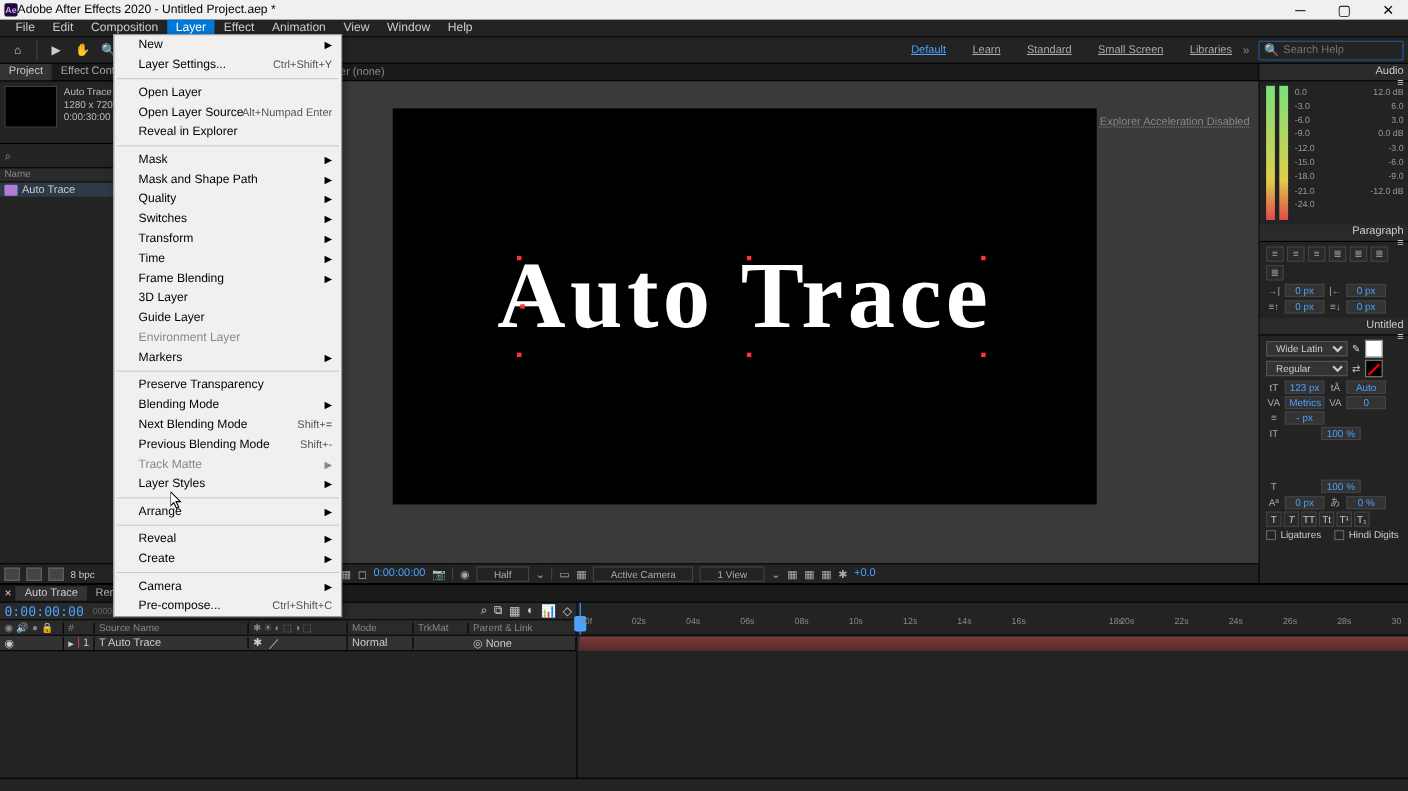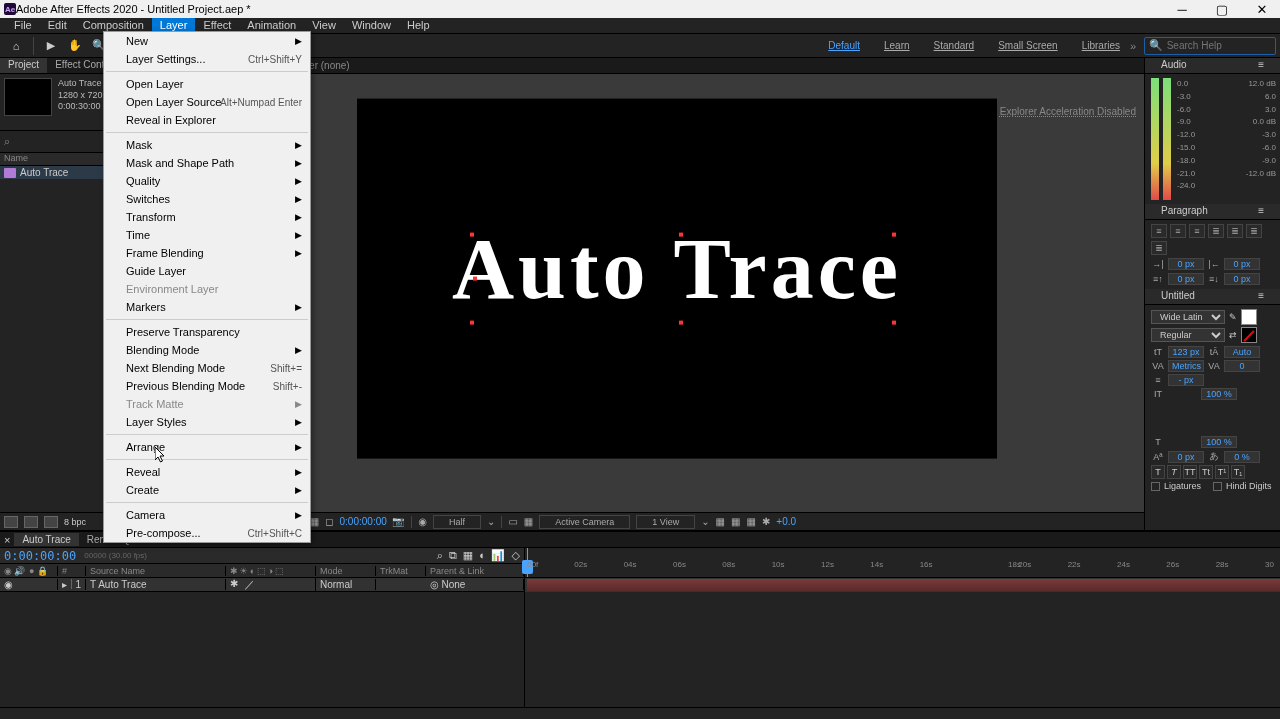--- a/index.html
+++ b/index.html
@@ -57,21 +57,21 @@
 .viewer-text { position:absolute; font-family:"Times New Roman", serif; font-weight:900; font-size:86px; letter-spacing:4px; color:#fff; left:50%; top:50%; transform:translate(-50%, -60%); white-space:nowrap; font-stretch: expanded; }
 .marker { position:absolute; width:4px; height:4px; background:#ff3333; transform:translate(-50%,-50%);}
 .disp-accel { position:absolute; right:8px; top:32px; font-size:10px; color:#888; text-decoration:underline dotted;}
 .viewer-footer { height:18px; background:#232323; border-top:1px solid #000; display:flex; align-items:center; gap:6px; padding:0 6px; font-size:10px; color:#aaa;}
 .vf-sep { width:1px; height:12px; background:#444;}
 .vf-num { color:#4aa3ff;}
 .vf-sel { padding:1px 15px; border:1px solid #444; font-size:9px;}
 
 
 .right-panels { width:136px; background:#232323; border-left:1px solid #000; display:flex; flex-direction:column;}
-.rp-header { height:16px; background:#2a2a2a; border-bottom:1px solid #000; padding:1px 16px; font-size:10px; display:flex; justify-content:space-between; align-items:flex-start;}
+.rp-header { height:16px; background:#2a2a2a; border-bottom:1px solid #000; padding:1px 4px; font-size:10px; display:flex; justify-content:space-between; align-items:flex-end;flex-direction:column;}
 .rp-body { padding:4px 6px; font-size:9px;}
 .audio-meters { display:flex; height:130px; padding:4px;}
 .meter-bar { width:8px; background:linear-gradient(to bottom, #7be07b 0%, #e0cd4a 70%, #e04a4a 100%); margin:0 2px;}
 .meter-scale { font-size:8px; color:#999; margin-left:4px; line-height:1.6;}
 .meter-scale-r { font-size:8px; color:#999; margin-left:auto; line-height:1.6; text-align:right;}
 .para-icons, .char-rows { display:flex; flex-wrap:wrap; gap:3px; align-items:center; font-size:9px;}
 .pi { width:16px; height:14px; border:1px solid #444; display:flex; align-items:center; justify-content:center; font-size:9px; color:#aaa; background:#2a2a2a;}
 .char-input { background:#333; border:1px solid #444; color:#4aa3ff; font-size:9px; padding:0 3px; width:36px; text-align:center;}
 .char-label { color:#aaa; font-size:9px; width:14px; text-align:center;}
 .char-dd { background:#333; border:1px solid #555; color:#ccc; font-size:9px; padding:0 4px; width:74px;}
@@ -479,20 +479,21 @@
     <div class="dd-item">Open Layer Source<span class="dd-short">Alt+Numpad Enter</span></div>
     <div class="dd-item">Reveal in Explorer</div>
     <div class="dd-sep"></div>
     <div class="dd-item">Mask<span class="dd-arrow">▶</span></div>
     <div class="dd-item">Mask and Shape Path<span class="dd-arrow">▶</span></div>
     <div class="dd-item">Quality<span class="dd-arrow">▶</span></div>
     <div class="dd-item">Switches<span class="dd-arrow">▶</span></div>
     <div class="dd-item">Transform<span class="dd-arrow">▶</span></div>
     <div class="dd-item">Time<span class="dd-arrow">▶</span></div>
     <div class="dd-item">Frame Blending<span class="dd-arrow">▶</span></div>
+    <div class="dd-item">3D Layer</div>
     <div class="dd-item">Guide Layer</div>
     <div class="dd-item disabled">Environment Layer</div>
     <div class="dd-item">Markers<span class="dd-arrow">▶</span></div>
     <div class="dd-sep"></div>
     <div class="dd-item">Preserve Transparency</div>
     <div class="dd-item">Blending Mode<span class="dd-arrow">▶</span></div>
     <div class="dd-item">Next Blending Mode<span class="dd-short">Shift+=</span></div>
     <div class="dd-item">Previous Blending Mode<span class="dd-short">Shift+-</span></div>
     <div class="dd-item disabled">Track Matte<span class="dd-arrow">▶</span></div>
     <div class="dd-item">Layer Styles<span class="dd-arrow">▶</span></div>

